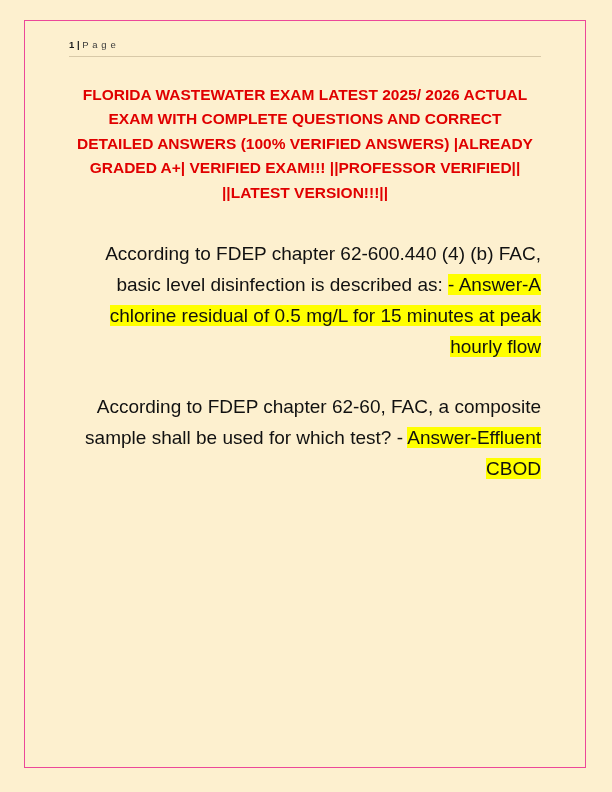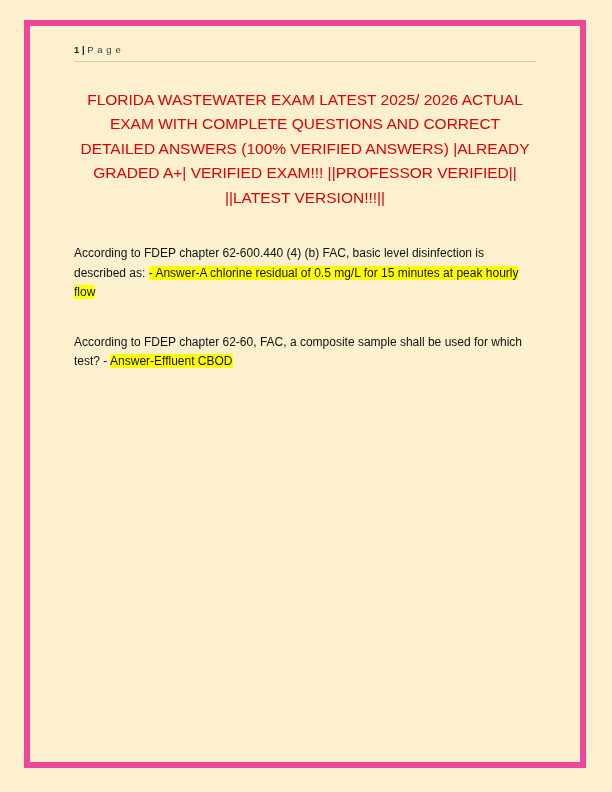--- a/index.html
+++ b/index.html
@@ -13,21 +13,21 @@
     font-family: "Liberation Sans", sans-serif;
     overflow: hidden;
   }
   .page {
     position: absolute;
     left: 24px;
     top: 20px;
     width: 562px;
     height: 748px;
     background: #fdf0cf;
-    border: 6px solid #ec4899;
+    border: 1px solid #ec4899;
     box-sizing: border-box;
   }
   .inner {
     padding: 18px 44px 0 44px;
     box-sizing: border-box;
     height: 100%;
   }
   .page-header {
     font-size: 9.5px;
     color: #3c3c3c;
@@ -42,31 +42,32 @@
     font-weight: bold;
     color: #1a1a1a;
     padding: 0 2px;
   }
   .rule {
     border-bottom: 1px solid #d8c9a8;
     margin-bottom: 26px;
   }
   .doc-title {
     color: #e00000;
-    font-weight: normal;
+    font-weight: bold;
     font-size: 15.5px;
     line-height: 1.58;
     text-align: center;
     margin: 0 6px 34px 6px;
   }
   .qa {
-    font-size: 12px;
+    font-size: 19px;
     line-height: 1.62;
     color: #111;
     margin-bottom: 30px;
+    text-align: right;
   }
   .qa:last-child {
     margin-bottom: 0;
   }
   .hl {
     background: #ffff00;
     color: #111;
     box-decoration-break: clone;
     -webkit-box-decoration-break: clone;
   }

